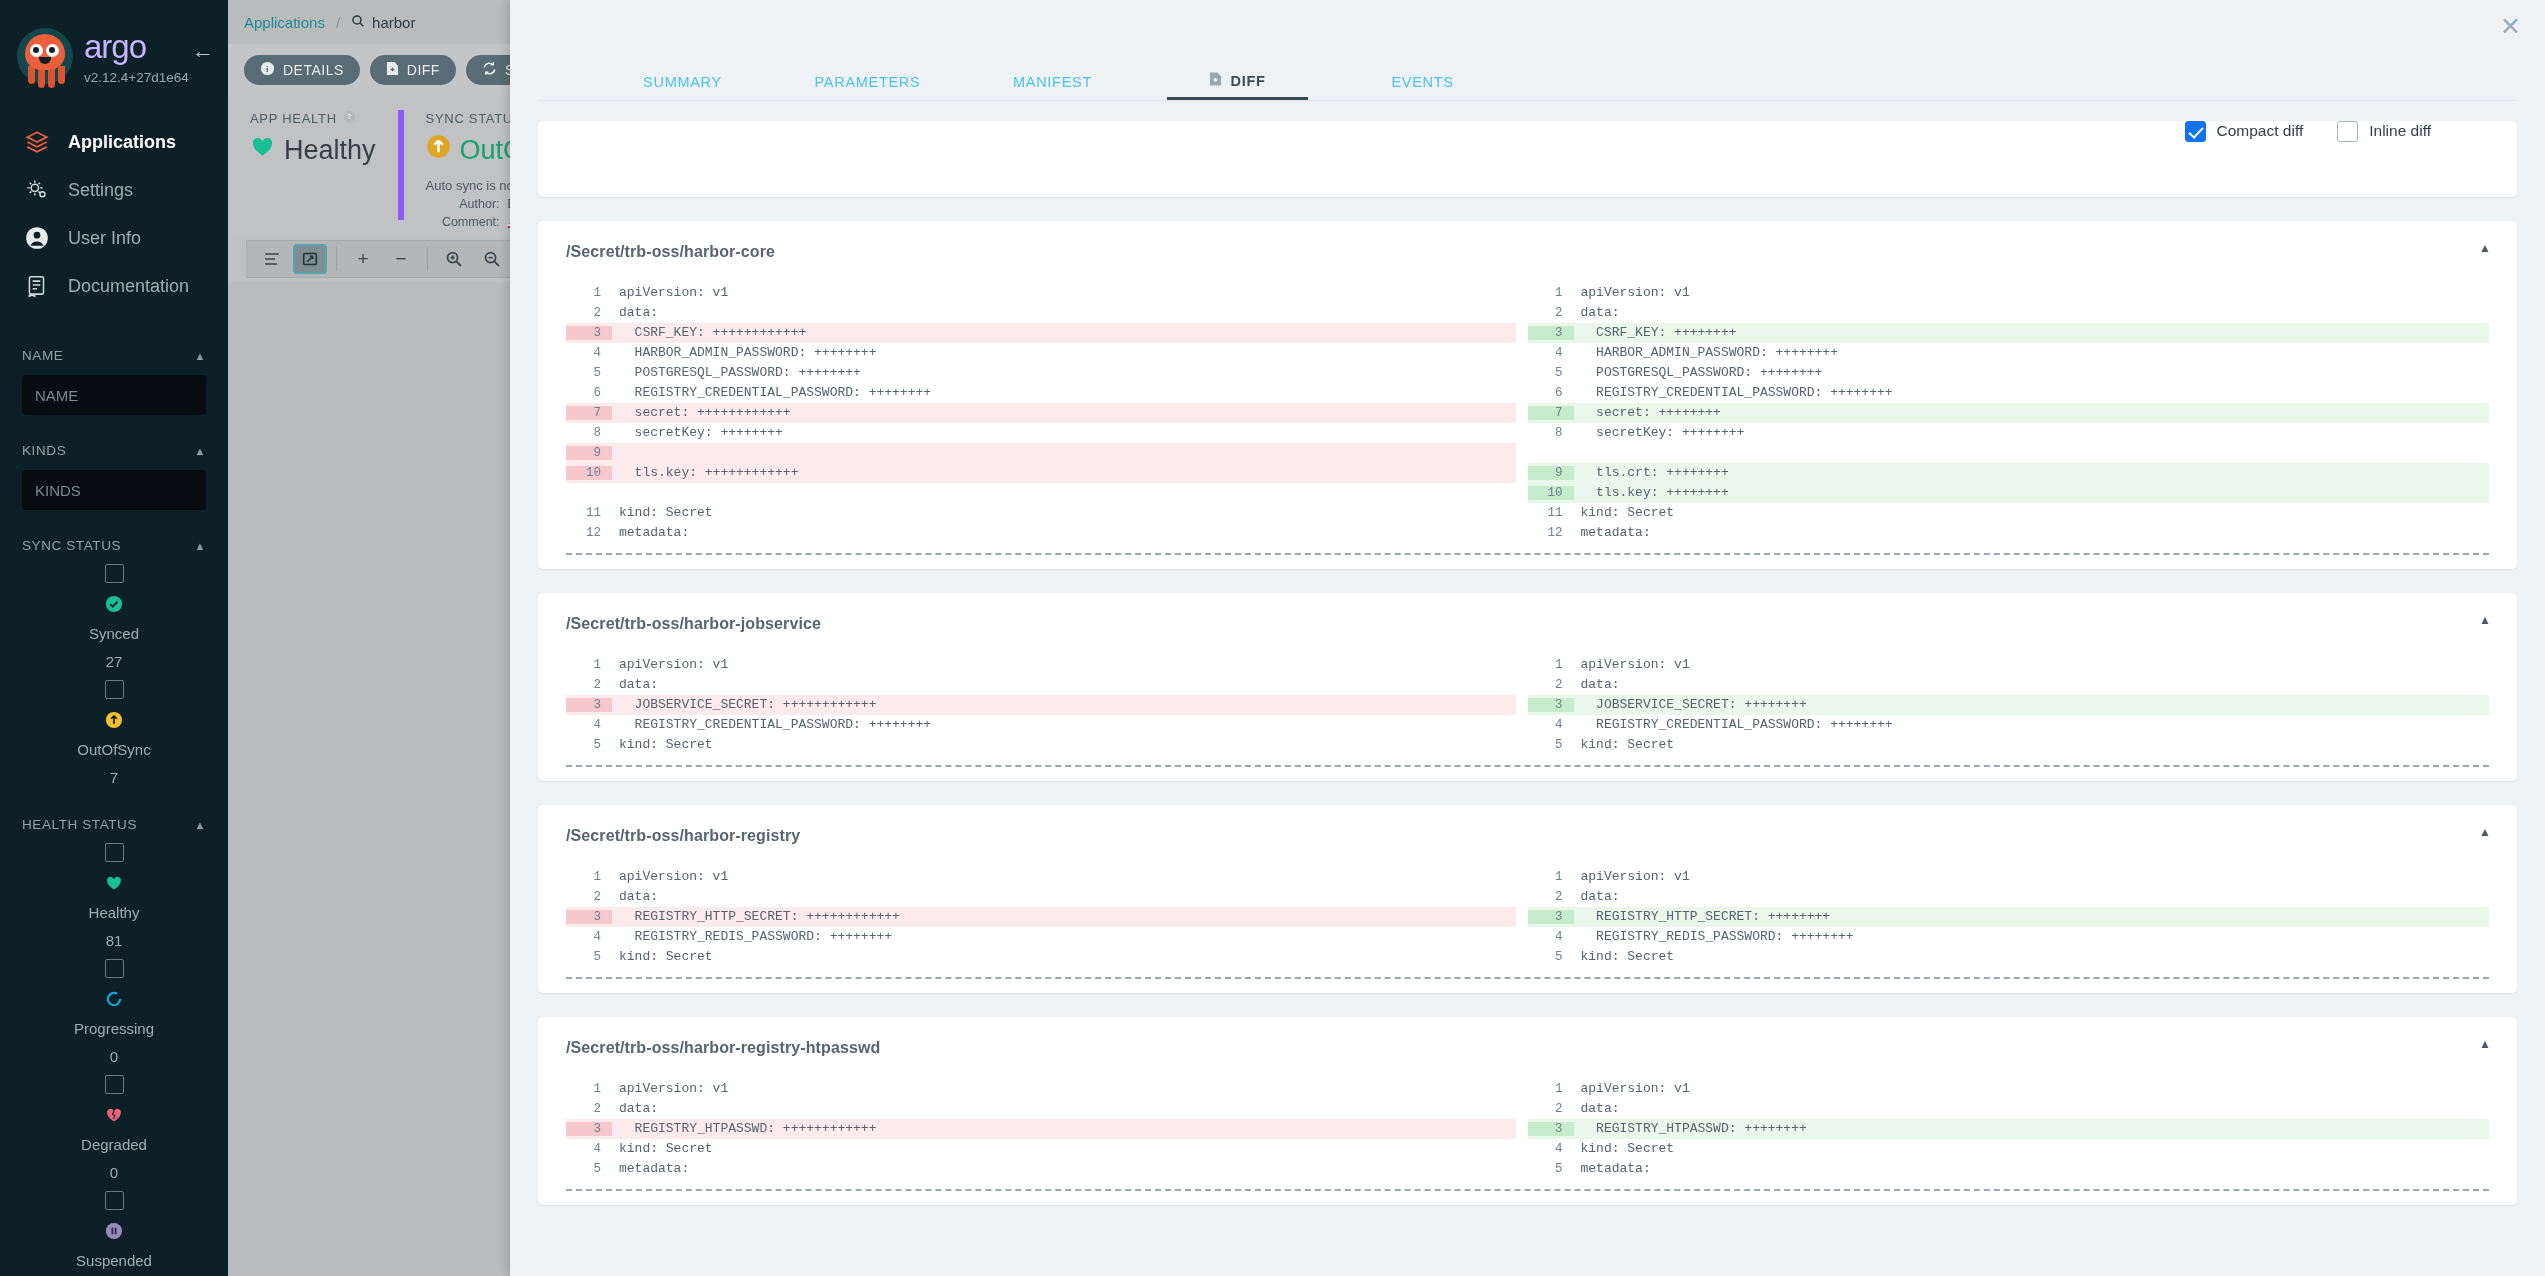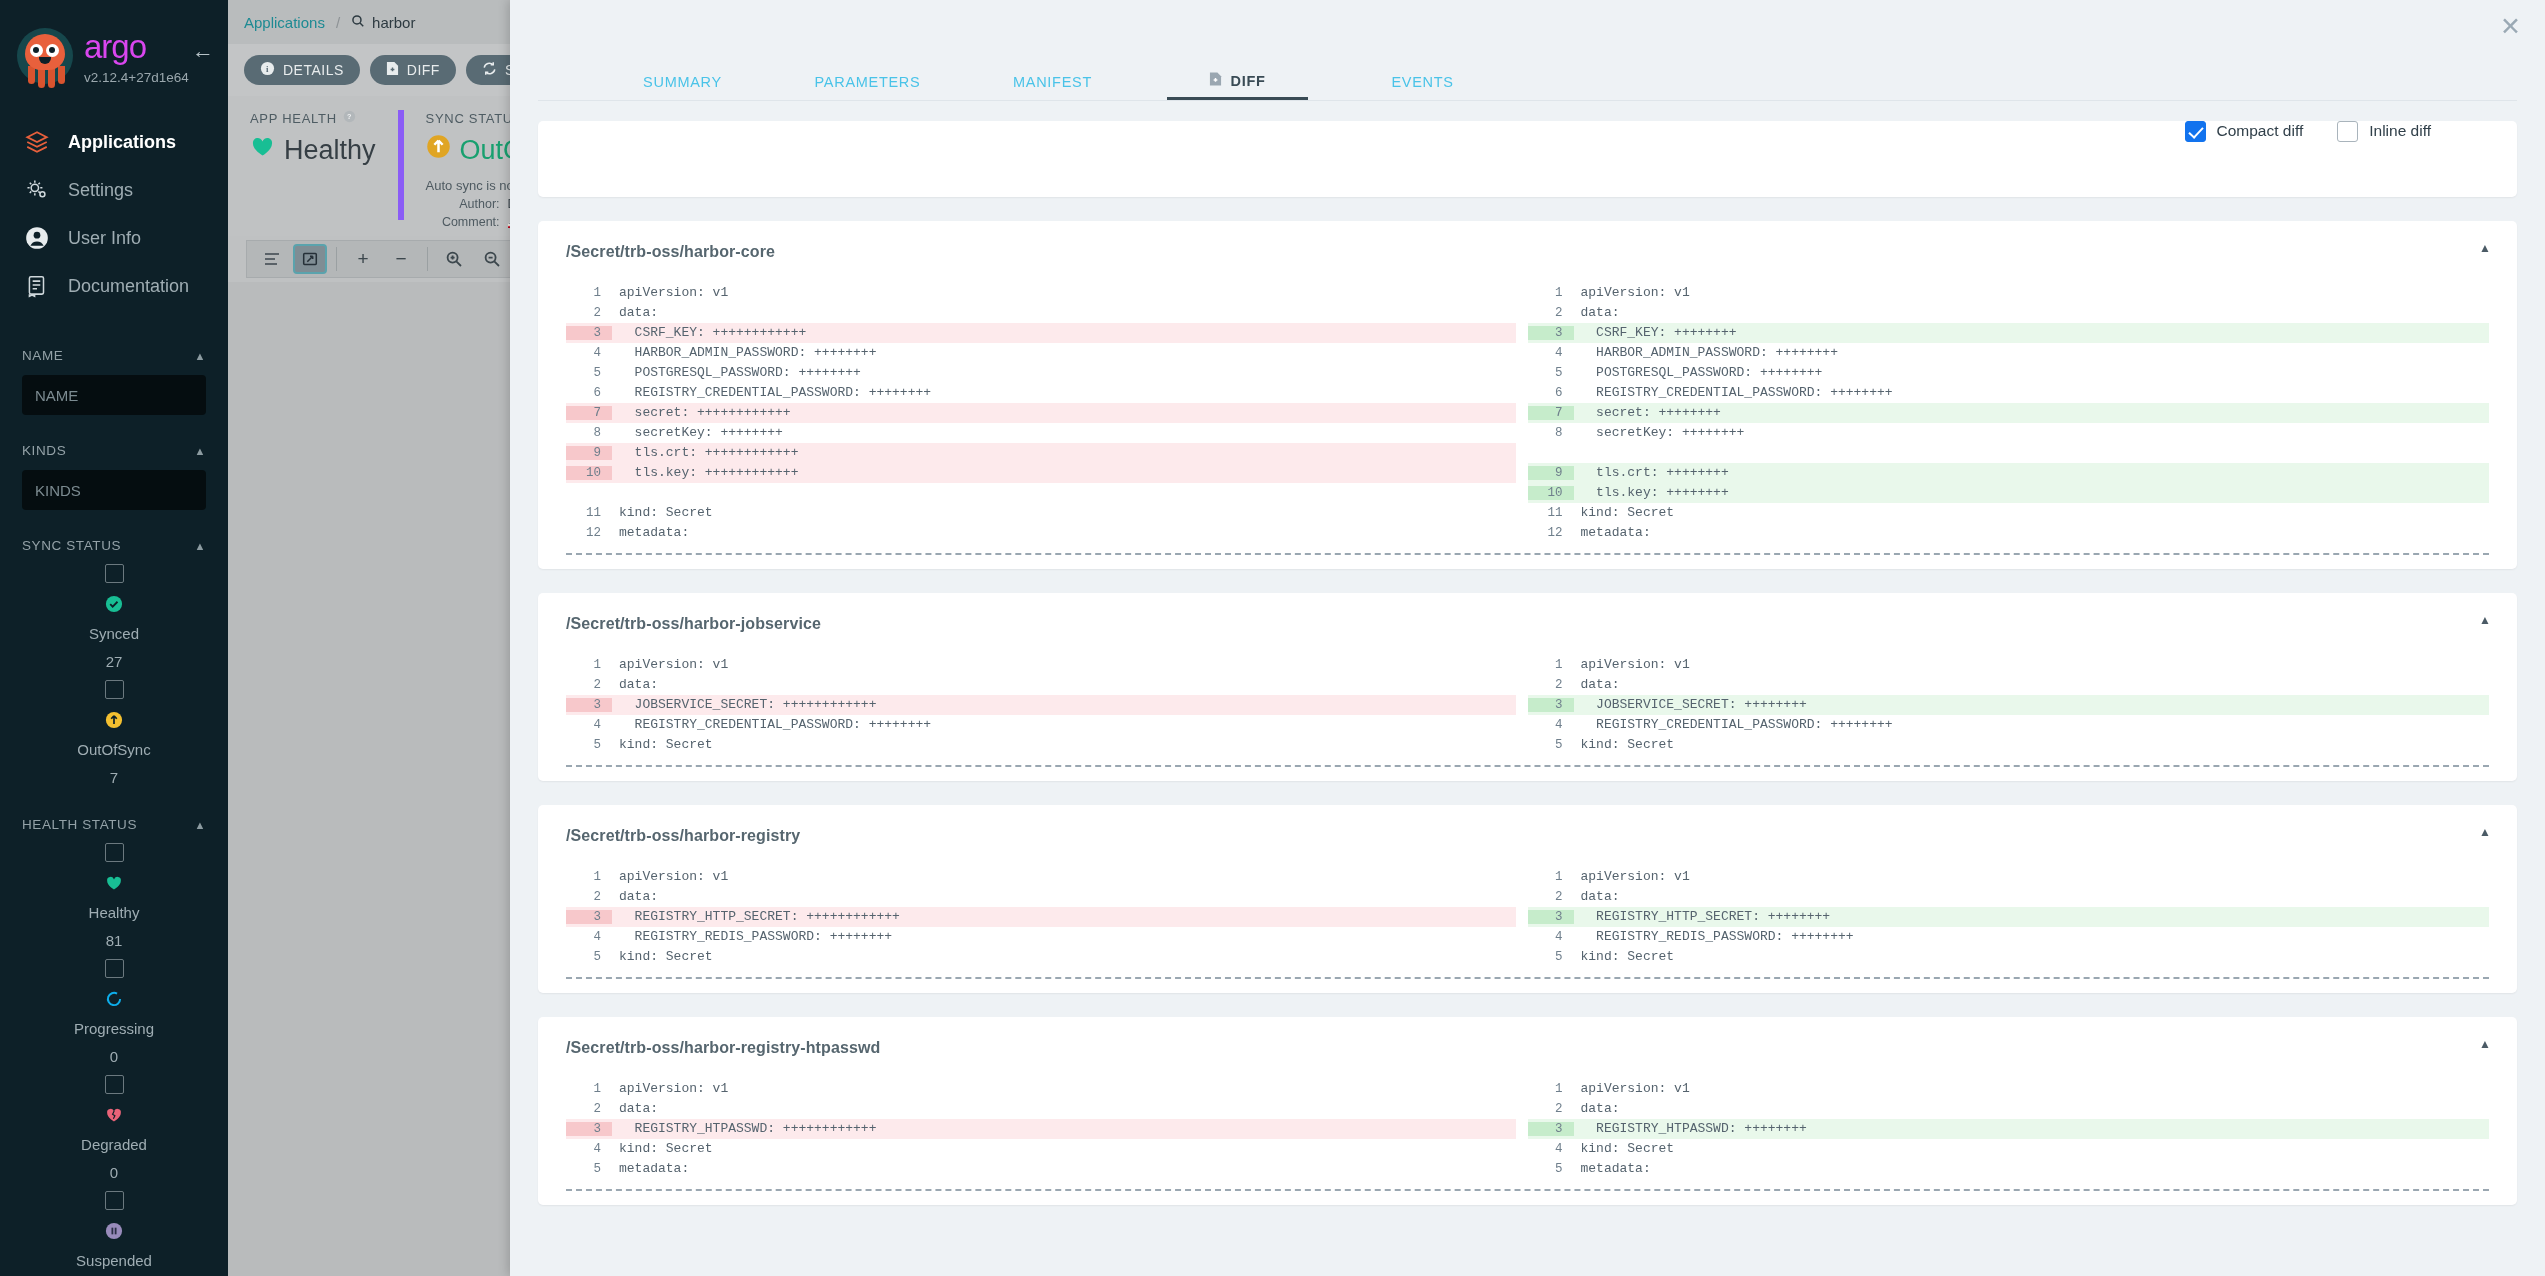--- a/index.html
+++ b/index.html
@@ -24,21 +24,21 @@
   .octo { width:66px; height:66px; flex:0 0 66px; position:relative; margin-top:2px;}
   .octo .halo{position:absolute;left:5px;top:2px;width:56px;height:56px;border-radius:50%;background:#16474c;}
   .octo .head{position:absolute;left:13px;top:8px;width:40px;height:36px;border-radius:20px 20px 16px 16px;background:#e8603c;}
   .octo .eye{position:absolute;top:18px;width:13px;height:13px;border-radius:50%;background:#fff;}
   .octo .eye.l{left:18px;} .octo .eye.r{left:34px;}
   .octo .pupil{position:absolute;top:21px;width:6px;height:6px;border-radius:50%;background:#0d2028;}
   .octo .pupil.l{left:21px;} .octo .pupil.r{left:37px;}
   .octo .mouth{position:absolute;left:27px;top:31px;width:12px;height:7px;border-radius:0 0 8px 8px;background:#0d2028;}
   .octo .leg{position:absolute;top:40px;width:7px;height:18px;border-radius:0 0 4px 4px;background:#d9542f;}
   .brand-txt { padding-left:6px; padding-top:6px; }
-  .brand-logo { font-size:33px; letter-spacing:-1px; color:#d946ef; font-weight:400; line-height:1;}
+  .brand-logo { font-size:33px; letter-spacing:-1px; color:#c4b5fd; font-weight:400; line-height:1;}
   .brand-ver { font-size:13.5px; color:#9aa7ad; margin-top:7px; }
   .collapse-arrow { position:absolute; right:14px; top:22px; color:#b6c2c7; font-size:22px; line-height:1; cursor:pointer;}
 
   .nav-items { margin-top:26px; }
   .nav-item { display:flex; align-items:center; gap:16px; padding:9px 0 9px 22px; cursor:pointer; font-size:18px; color:#9fadb3;}
   .nav-item.active { color:#ffffff; font-weight:600;}
   .nav-ico { width:30px; height:30px; flex:0 0 30px; display:flex; align-items:center; justify-content:center;}
 
   .filters { margin-top:28px; padding:0 0 0 0;}
   .flt-head { display:flex; align-items:center; justify-content:space-between; padding:10px 22px 6px 22px;
@@ -519,21 +519,20 @@
               <div class="dl del">
                 <span class="gutter">7</span>
                 <span class="code">  secret: ++++++++++++</span>
               </div>
               <div class="dl ctx">
                 <span class="gutter">8</span>
                 <span class="code">  secretKey: ++++++++</span>
               </div>
               <div class="dl del">
                 <span class="gutter">9</span>
-                <span class="code">  tls.crt: ++++++++++++</span>
               </div>
               <div class="dl del">
                 <span class="gutter">10</span>
                 <span class="code">  tls.key: ++++++++++++</span>
               </div>
               <div class="dl gap">
                 <span class="gutter"></span>
                 <span class="code"></span>
               </div>
               <div class="dl ctx">

